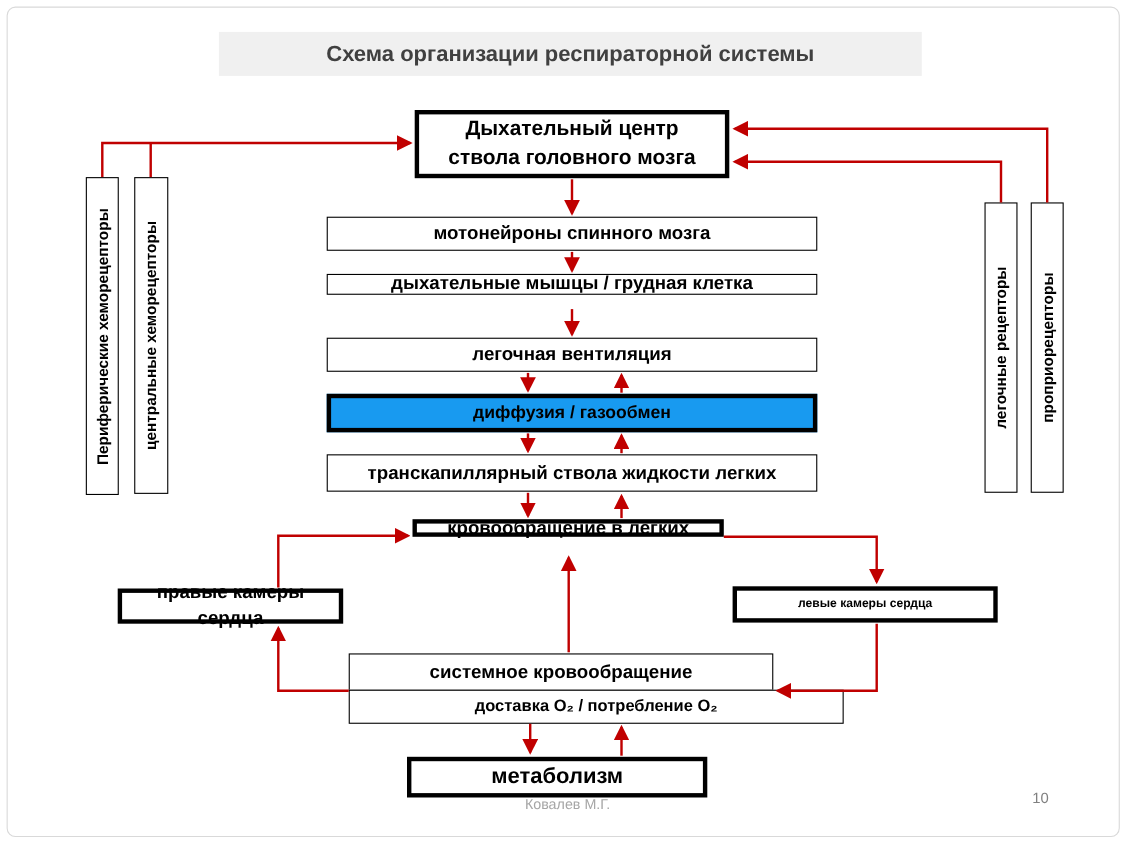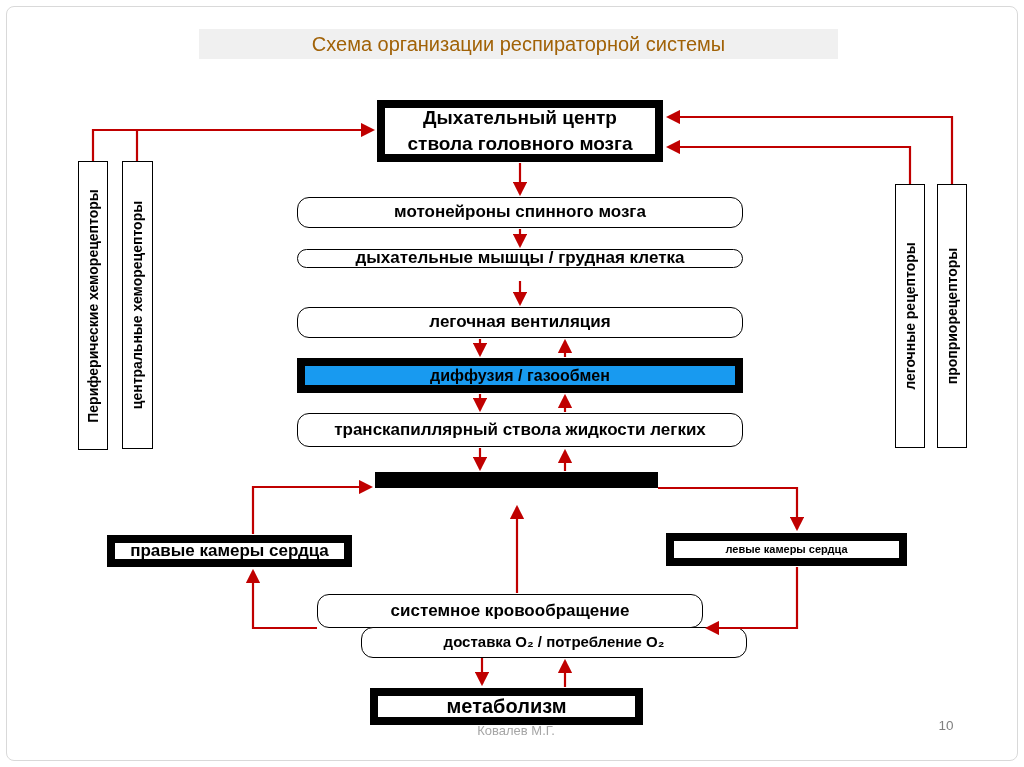--- a/index.html
+++ b/index.html
@@ -1,26 +1,26 @@
 <!DOCTYPE html>
 <html><head>
 <meta charset="utf-8">
 <style>
   html,body{margin:0;padding:0;background:#ffffff;}
   body{width:1024px;height:767px;position:relative;overflow:hidden;
        font-family:"Liberation Sans", sans-serif;}
   .frame{position:absolute;left:6px;top:6px;right:6px;bottom:6px;
          border:1px solid #d9d9d9;border-radius:8px;}
-  .title-bar{position:absolute;left:199px;top:29px;width:639px;height:30px;
-             background:#f0f0f0;color:#a16207;font-size:20px;font-weight:normal;
+  .title-bar{position:absolute;left:199px;top:29px;width:639px;height:40px;
+             background:#f0f0f0;color:#404040;font-size:20px;font-weight:bold;
              display:flex;align-items:center;justify-content:center;white-space:nowrap;}
-  .node{position:absolute;box-sizing:border-box;background:#ffffff;border:8px solid #000000;
+  .node{position:absolute;box-sizing:border-box;background:#ffffff;border:4px solid #000000;
         color:#000;font-weight:bold;display:flex;align-items:center;justify-content:center;
         text-align:center;line-height:1.35;z-index:2;}
-  .thin{border-width:1.5px;border-radius:12px;}
+  .thin{border-width:1.5px;}
   .blue{background:#189af0;}
   .vnode{position:absolute;box-sizing:border-box;background:#fff;border:1.5px solid #000;
          display:flex;align-items:center;justify-content:center;z-index:2;}
   .vtext{transform:rotate(-90deg);white-space:nowrap;font-weight:bold;font-size:14px;color:#000;}
   .footer-author{position:absolute;left:416px;top:723px;width:200px;text-align:center;
                  color:#a6a6a6;font-size:13px;}
   .page-num{position:absolute;left:926px;top:718px;width:40px;text-align:center;
             color:#808080;font-size:13.5px;}
   svg.arrows{position:absolute;left:0;top:0;z-index:3;pointer-events:none;}
   svg .ln{stroke:#c00000;stroke-width:2.2;fill:none;}
@@ -33,24 +33,24 @@
 <div class="title-bar">Схема организации респираторной системы</div>
 
 <div class="node" style="left:377px;top:100px;width:286px;height:62px;font-size:19px;padding:0 8px;">Дыхательный центр ствола головного мозга</div>
 <div class="node thin" style="left:297px;top:197px;width:446px;height:31px;font-size:17px;">мотонейроны спинного мозга</div>
 <div class="node thin" style="left:297px;top:249px;width:446px;height:19px;font-size:17px;">дыхательные мышцы / грудная клетка</div>
 <div class="node thin" style="left:297px;top:307px;width:446px;height:31px;font-size:17px;">легочная вентиляция</div>
 <div class="node blue" style="left:297px;top:358px;width:446px;height:35px;font-size:16px;">диффузия / газообмен</div>
 <div class="node thin" style="left:297px;top:413px;width:446px;height:34px;font-size:17px;">транскапиллярный ствола жидкости легких</div>
 <div class="node" style="left:375px;top:472px;width:283px;height:16px;font-size:17px;">кровообращение в легких</div>
 
-<div class="node" style="left:107px;top:535px;width:245px;height:32px;font-size:17px;">правые камеры сердца</div>
+<div class="node" style="left:107px;top:535px;width:205px;height:32px;font-size:17px;">правые камеры сердца</div>
 <div class="node" style="left:666px;top:533px;width:241px;height:33px;font-size:11px;">левые камеры сердца</div>
 <div class="node thin" style="left:317px;top:594px;width:386px;height:34px;font-size:17px;">системное кровообращение</div>
-<div class="node thin" style="left:317px;top:627px;width:386px;height:31px;font-size:15px;margin-left:44px;">доставка O₂ / потребление O₂</div>
+<div class="node thin" style="left:317px;top:627px;width:450px;height:31px;font-size:15px;">доставка O₂ / потребление O₂</div>
 <div class="node" style="left:370px;top:688px;width:273px;height:37px;font-size:20px;">метаболизм</div>
 
 <div class="vnode" style="left:78px;top:161px;width:30px;height:289px;">
   <span class="vtext">Периферические хеморецепторы</span>
 </div>
 <div class="vnode" style="left:122px;top:161px;width:31px;height:288px;">
   <span class="vtext">центральные хеморецепторы</span>
 </div>
 <div class="vnode" style="left:895px;top:184px;width:30px;height:264px;">
   <span class="vtext">легочные рецепторы</span>

